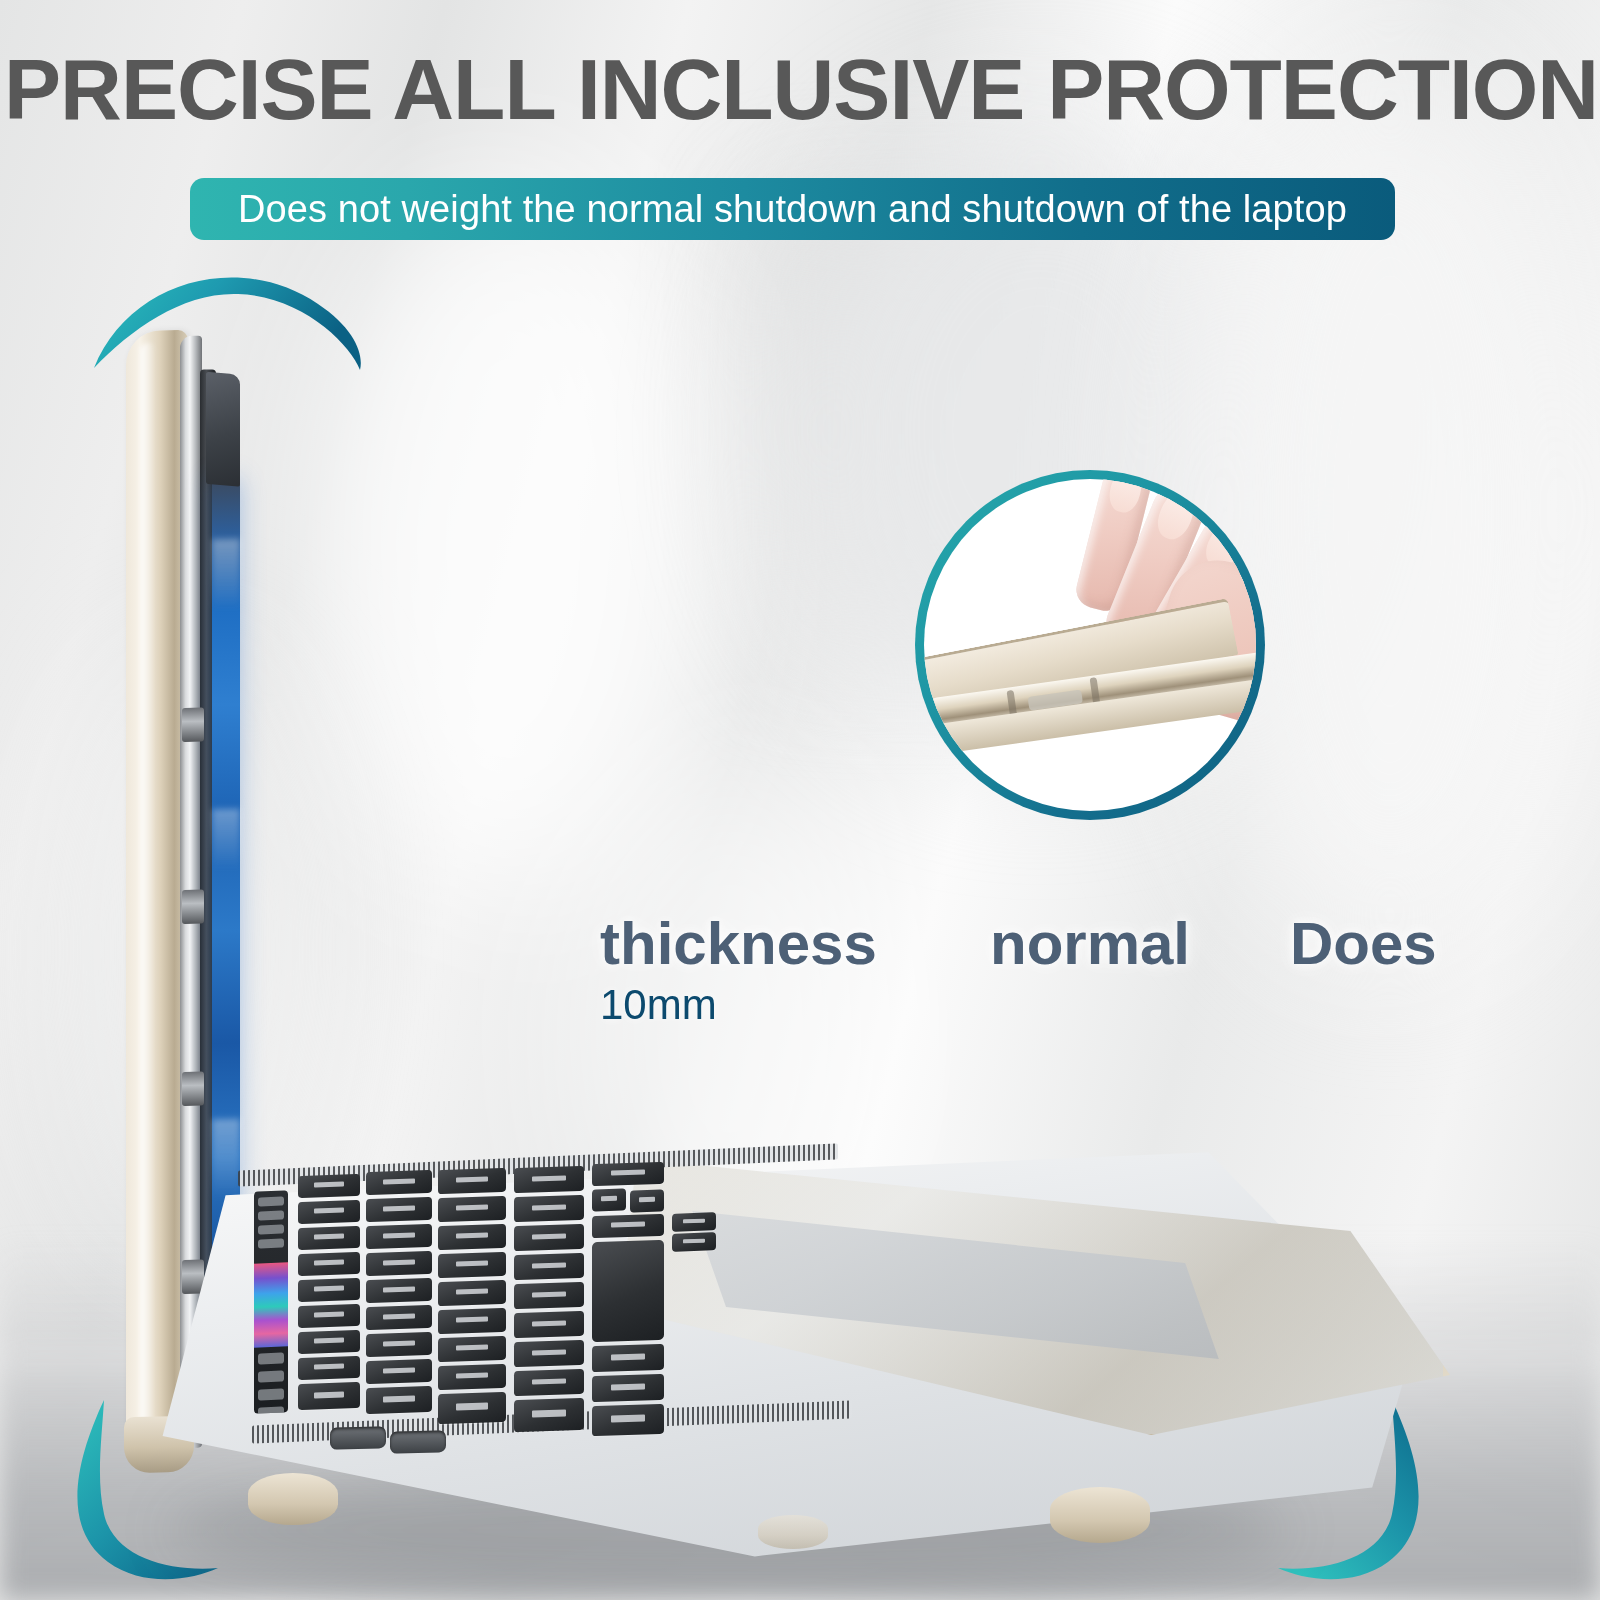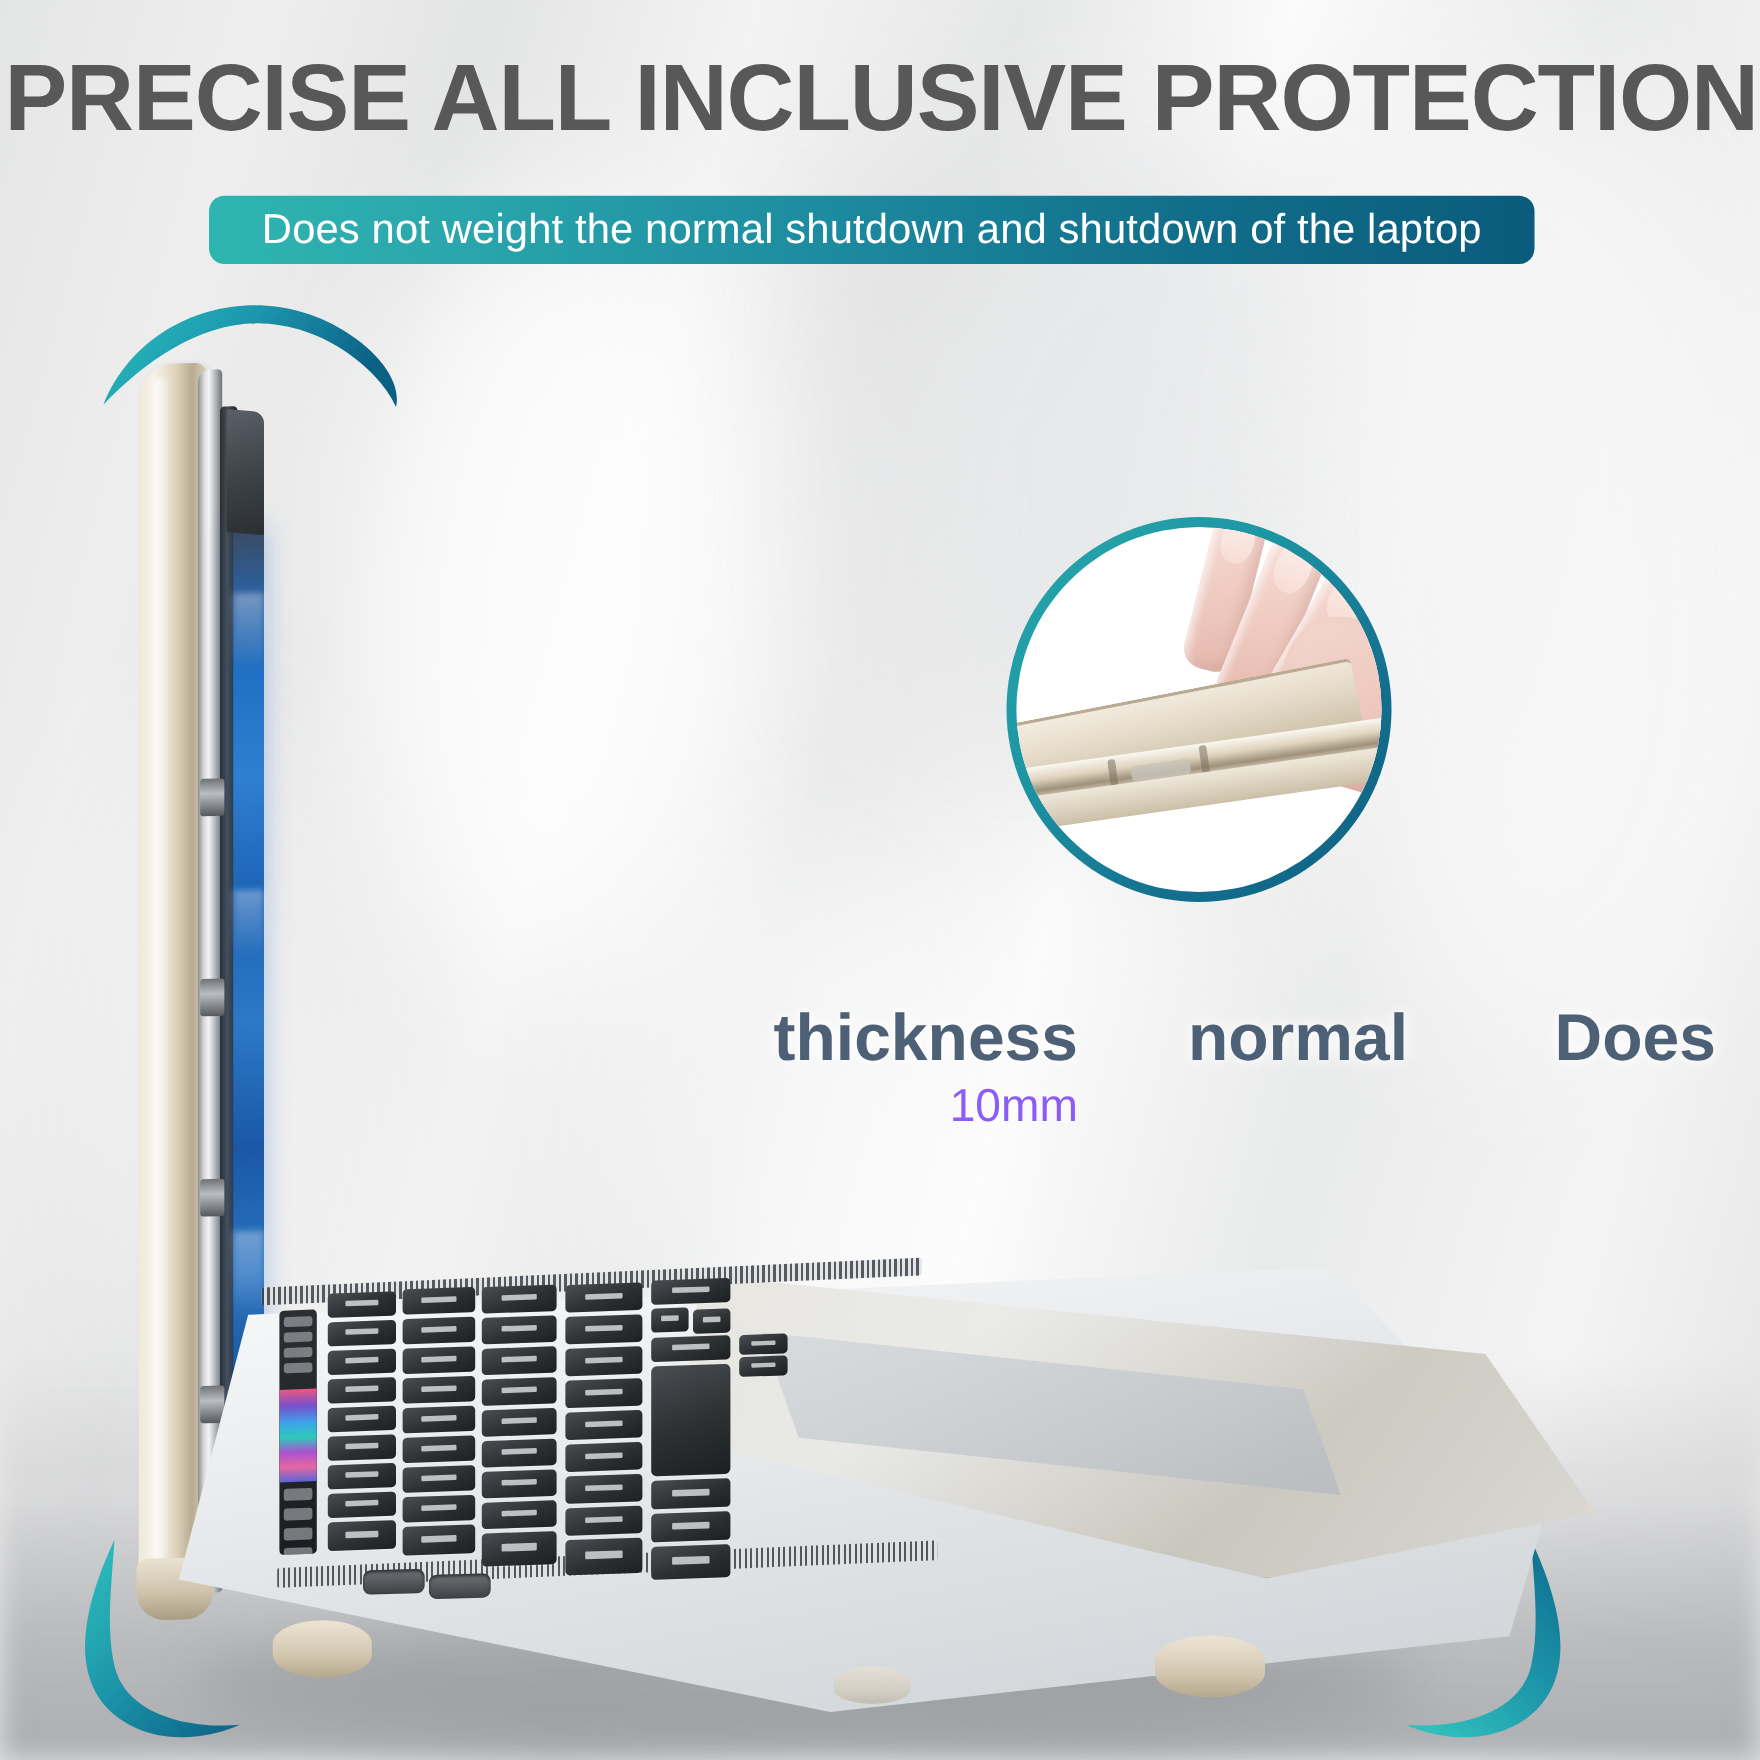--- a/index.html
+++ b/index.html
@@ -131,29 +131,29 @@
     background:linear-gradient(180deg,#efe8da,#cbbfa8);
     transform:rotate(-8deg);
     border-radius:6px;
   }
 
   
   .specs {
     position:absolute; left:600px; top:912px; width:960px; height:150px;
     display:flex; align-items:flex-start; justify-content:space-between;
   }
-  .spec { text-align:right; }
+  .spec { text-align:left; }
   .spec-label {
     font-size:60px; font-weight:bold; color:#4d6076; line-height:1.05;
     text-shadow:0 0 10px rgba(255,255,255,.95), 0 0 20px rgba(255,255,255,.8);
     white-space:nowrap;
   }
   .spec-value {
     margin-top:6px;
-    font-size:42px; color:#8b5cf6; font-weight:normal;
+    font-size:42px; color:#0c4a6e; font-weight:normal;
     text-shadow:0 0 8px rgba(255,255,255,.9);
     white-space:nowrap;
   }
   .spec-1 { width:380px; }
   .spec-2 { width:290px; }
   .spec-3 { width:270px; }
 
   
   #laptop { position:absolute; left:0; top:0; width:1600px; height:1600px; }
 

